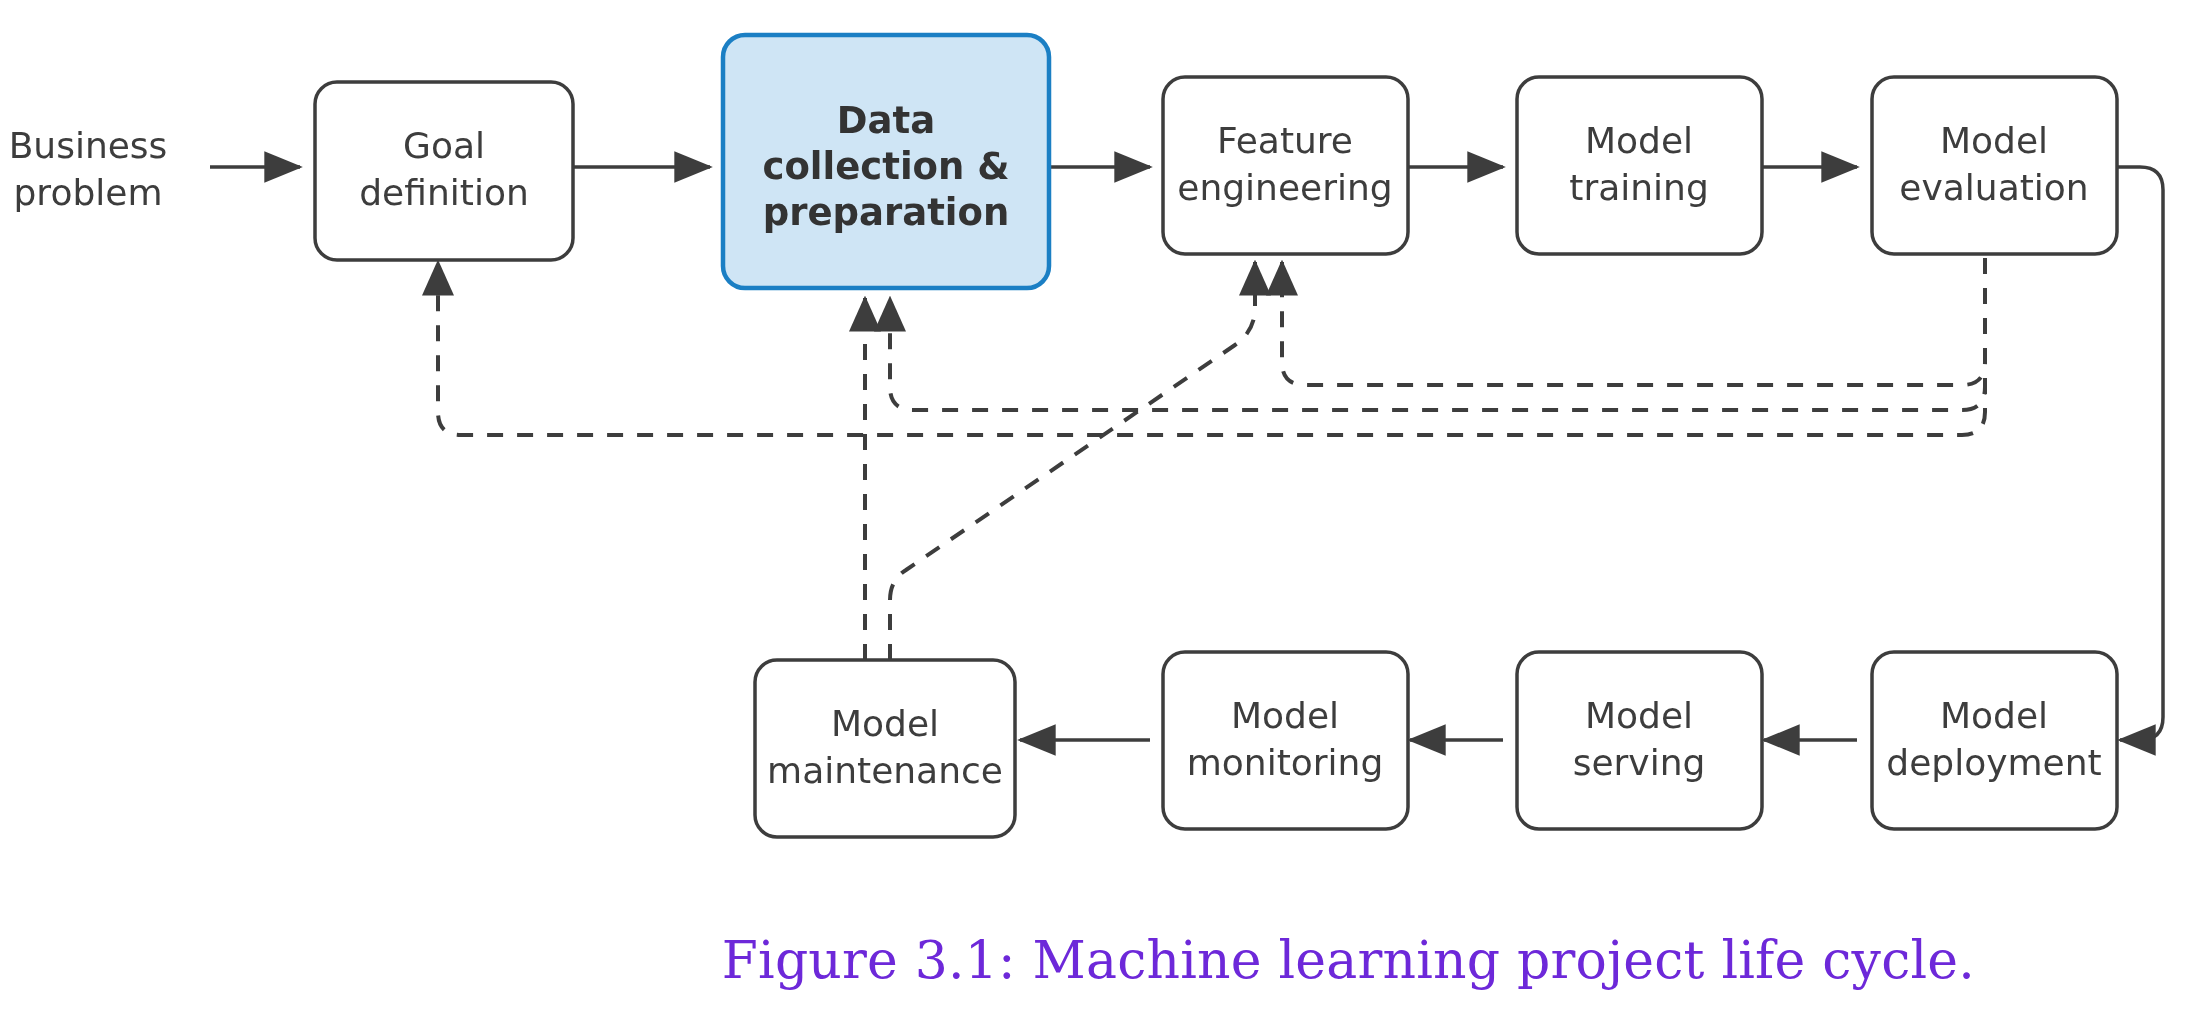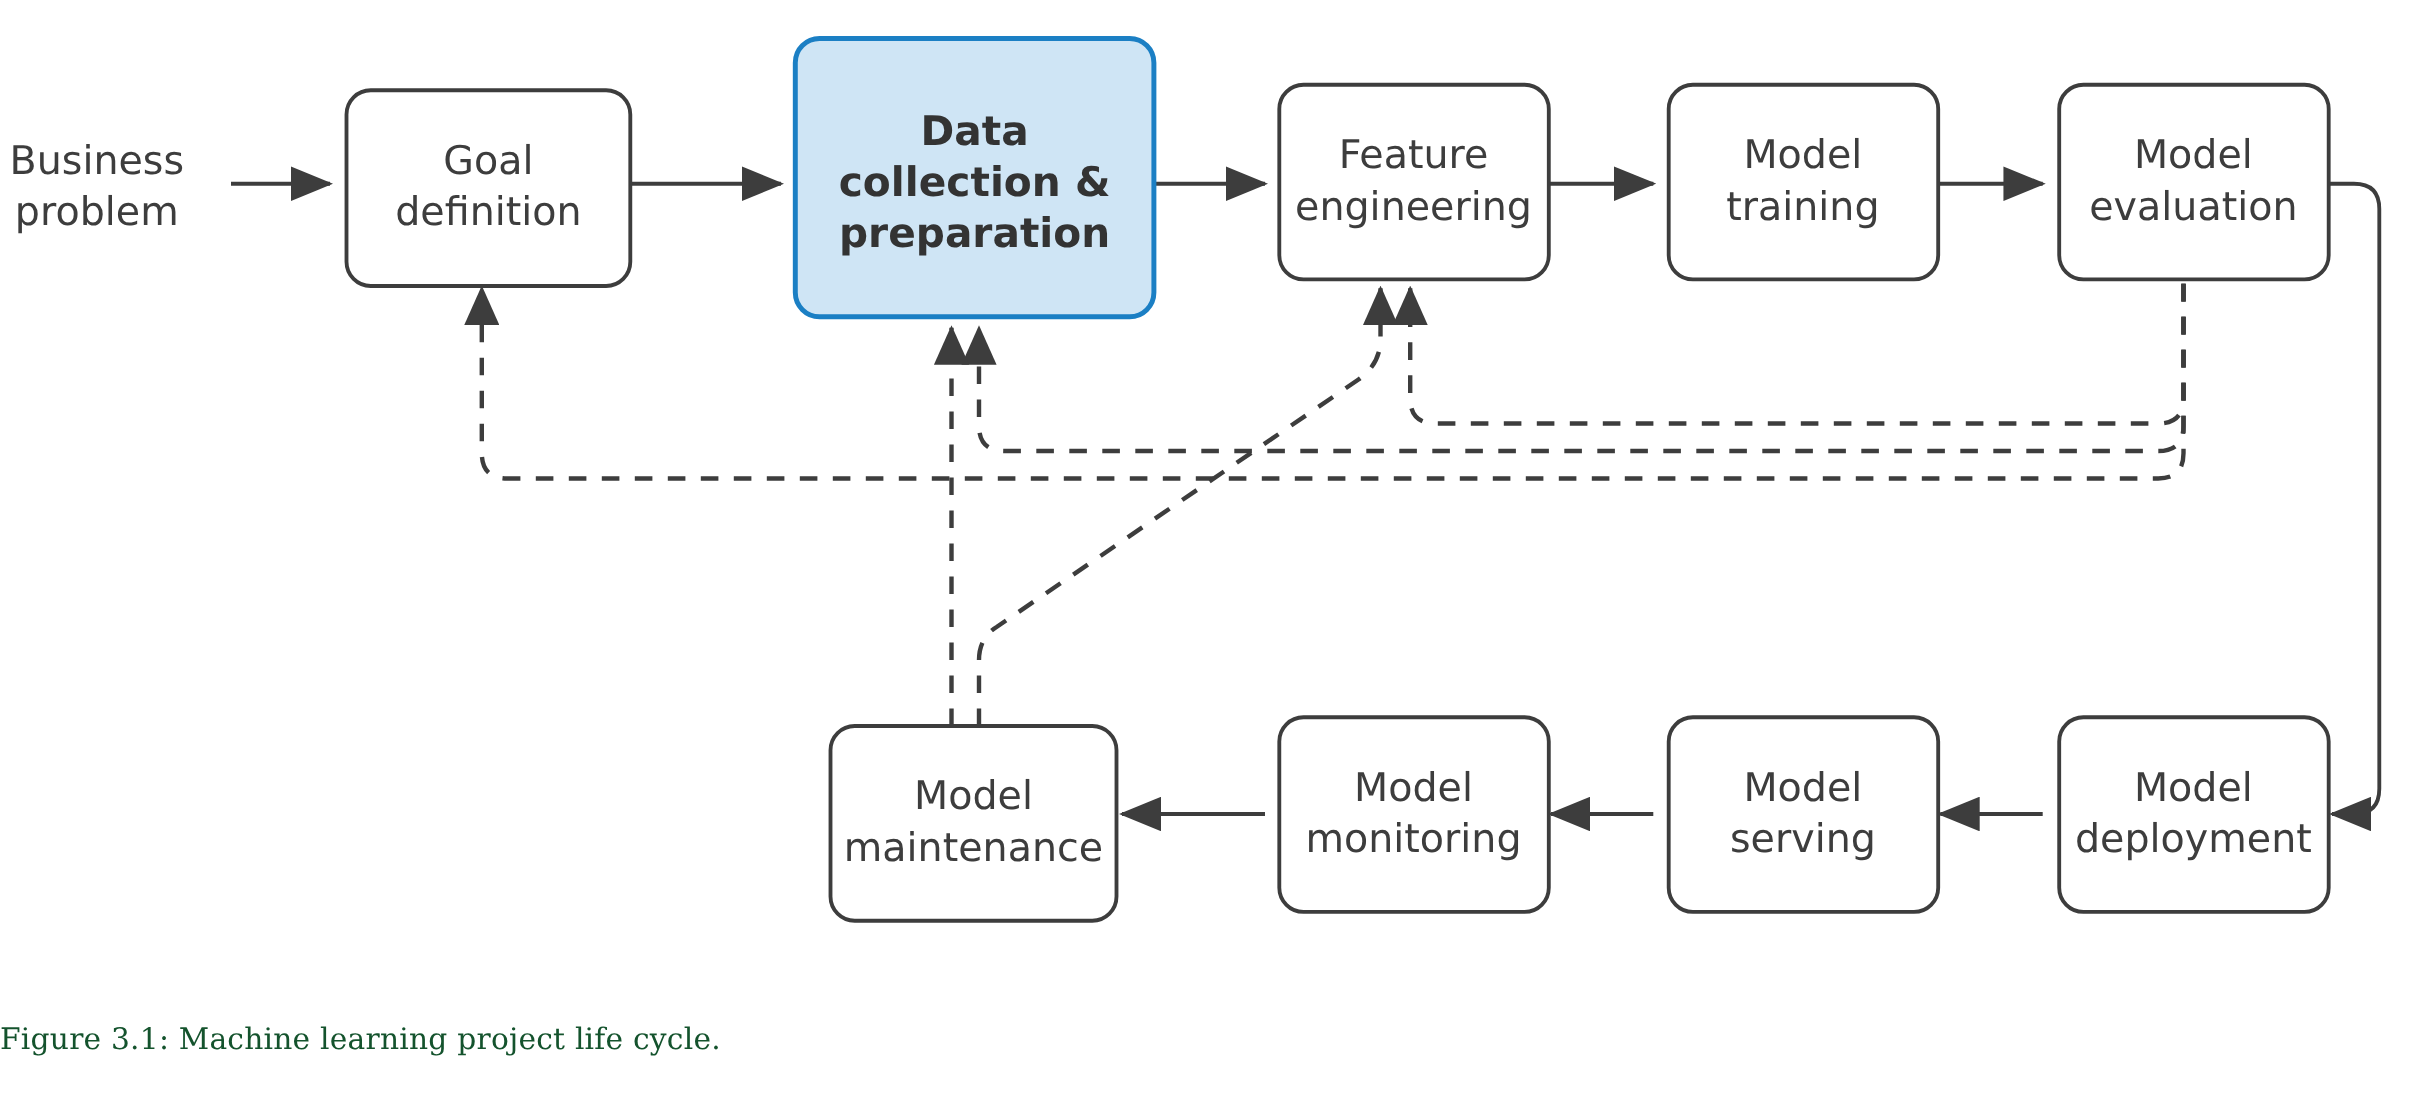--- a/index.html
+++ b/index.html
@@ -62,24 +62,24 @@
     stroke: #3d3d3d;
     stroke-width: 4;
     fill: none;
     stroke-dasharray: 16 14;
   }
   .caption {
     position: absolute;
     left: 0;
     right: 0;
     top: 930px;
-    text-align: left;
+    text-align: right;
     font-family: "DejaVu Serif", serif;
-    font-size: 27px;
-    color: #14532d;
+    font-size: 52px;
+    color: #6d28d9;
     letter-spacing: 0.2px;
   }
 </style>
 </head>
 <body>
 
 <div id="figure-root">
 
   <svg id="diagram" viewBox="0 0 2199 1015">
     <defs>

